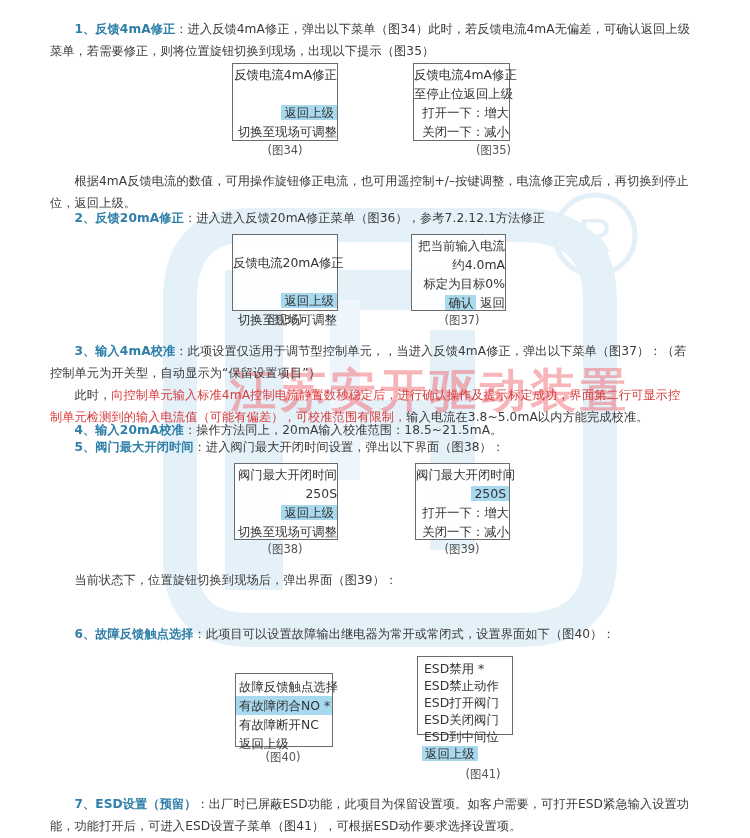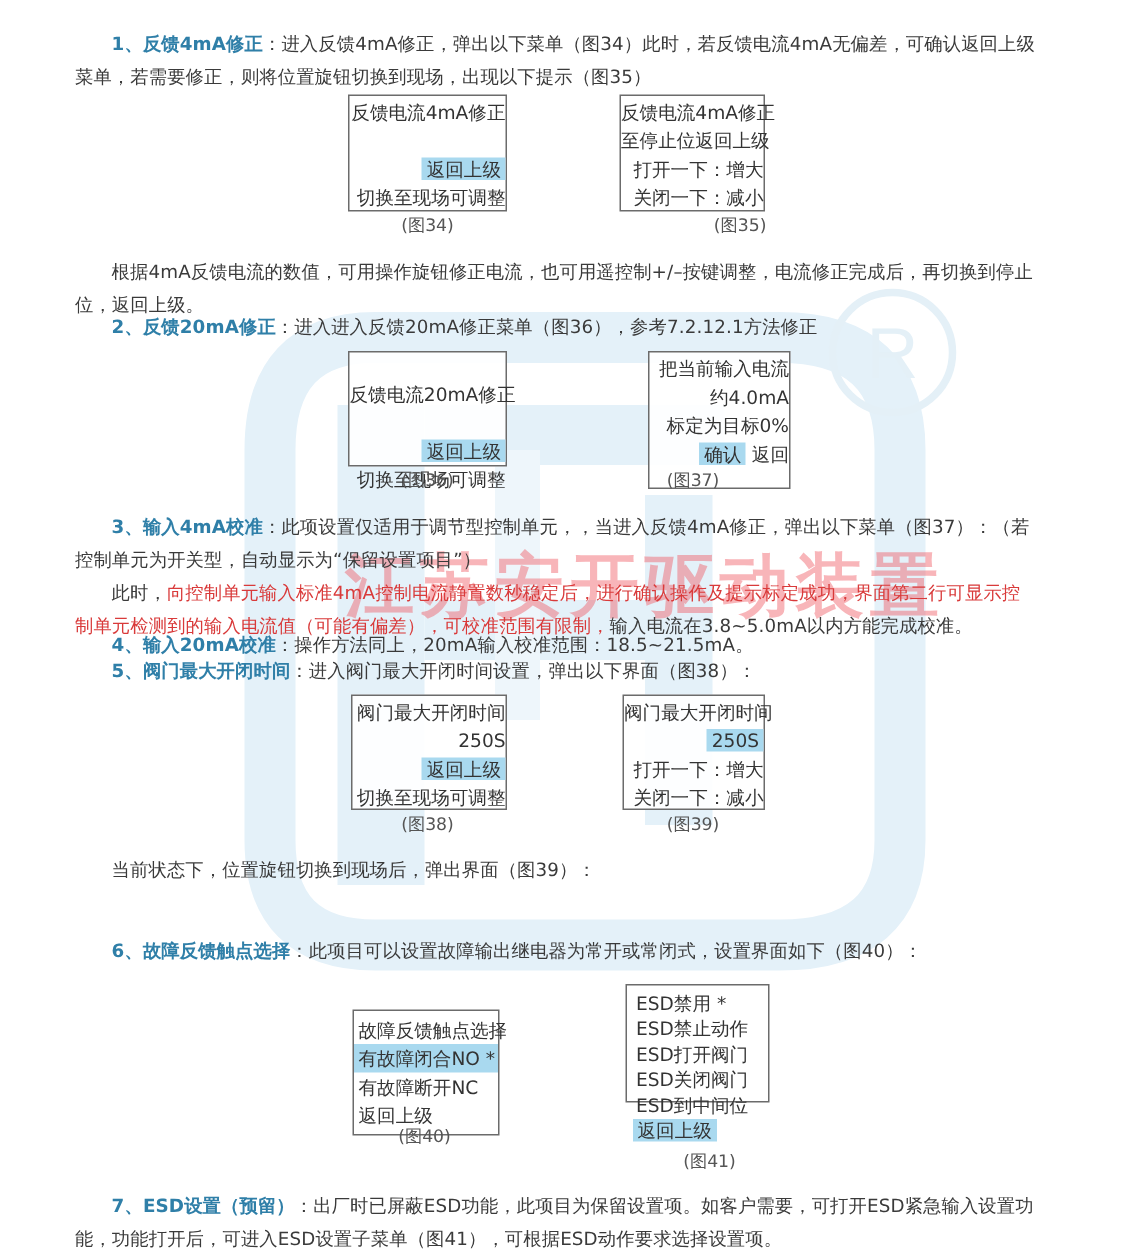--- a/index.html
+++ b/index.html
@@ -81,21 +81,21 @@
   </div>
 
   <div class="box center" style="left:232px; top:234px; width:106px; height:77px; padding-top:18px;">
     <div class="ln">反馈电流20mA修正</div>
     <div class="ln"></div>
     <div class="ln"><span class="hl">返回上级</span></div>
     <div class="ln">切换至现场可调整</div>
   </div>
   <div class="cap" style="left:235px; top:313px;">(图36)</div>
 
-  <div class="box center" style="left:432px; top:234px; width:95px; height:92px; padding-top:1px;">
+  <div class="box center" style="left:411px; top:234px; width:95px; height:77px; padding-top:1px;">
     <div class="ln">把当前输入电流</div>
     <div class="ln">约4.0mA</div>
     <div class="ln">标定为目标0%</div>
     <div class="ln">
       <span class="hl">确认</span>
       <span>返回</span>
     </div>
   </div>
   <div class="cap" style="left:412px; top:313px;">(图37)</div>
 
@@ -130,37 +130,37 @@
     <div class="ln">关闭一下：减小</div>
   </div>
   <div class="cap" style="left:412px; top:542px;">(图39)</div>
 
   <div class="para" style="top:569px;">当前状态下，位置旋钮切换到现场后，弹出界面（图39）：</div>
 
   <div class="para" style="top:623px;">
     <span class="hd">6、故障反馈触点选择</span><span>：此项目可以设置故障输出继电器为常开或常闭式，设置界面如下（图40）：</span>
   </div>
 
-  <div class="box left" style="left:235px; top:673px; width:98px; height:84px; padding-top:3px;">
+  <div class="box left" style="left:235px; top:673px; width:98px; height:74px; padding-top:3px;">
     <div class="ln" style="padding-left:3px;">故障反馈触点选择</div>
     <div class="ln" style="padding-left:0;">
         <span class="hl" style="display:block; padding-left:3px;">有故障闭合NO  *</span>
       </div>
     <div class="ln" style="padding-left:3px;">有故障断开NC</div>
     <div class="ln" style="padding-left:3px;">返回上级</div>
   </div>
   <div class="cap" style="left:233px; top:750px;">(图40)</div>
 
   <div class="box left" style="left:417px; top:656px; width:96px; height:79px; padding-top:3px;">
     <div class="ln" style="padding-left:6px; height:17px; line-height:17px;">ESD禁用 *</div>
     <div class="ln" style="padding-left:6px; height:17px; line-height:17px;">ESD禁止动作</div>
     <div class="ln" style="padding-left:6px; height:17px; line-height:17px;">ESD打开阀门</div>
     <div class="ln" style="padding-left:6px; height:17px; line-height:17px;">ESD关闭阀门</div>
     <div class="ln" style="padding-left:6px; height:17px; line-height:17px;">ESD到中间位</div>
     <div class="ln" style="padding-left:4px; height:17px; line-height:17px;"><span class="hl">返回上级</span></div>
   </div>
-  <div class="cap" style="left:423px; top:767px;">(图41)</div>
+  <div class="cap" style="left:433px; top:767px;">(图41)</div>
 
   <div class="para" style="top:793px;">
     <span class="hd">7、ESD设置（预留）</span><span>：出厂时已屏蔽ESD功能，此项目为保留设置项。如客户需要，可打开ESD紧急输入设置功能，功能打开后，可进入ESD设置子菜单（图41），可根据ESD动作要求选择设置项。</span>
   </div>
 
 </div>
 
 </body></html>

